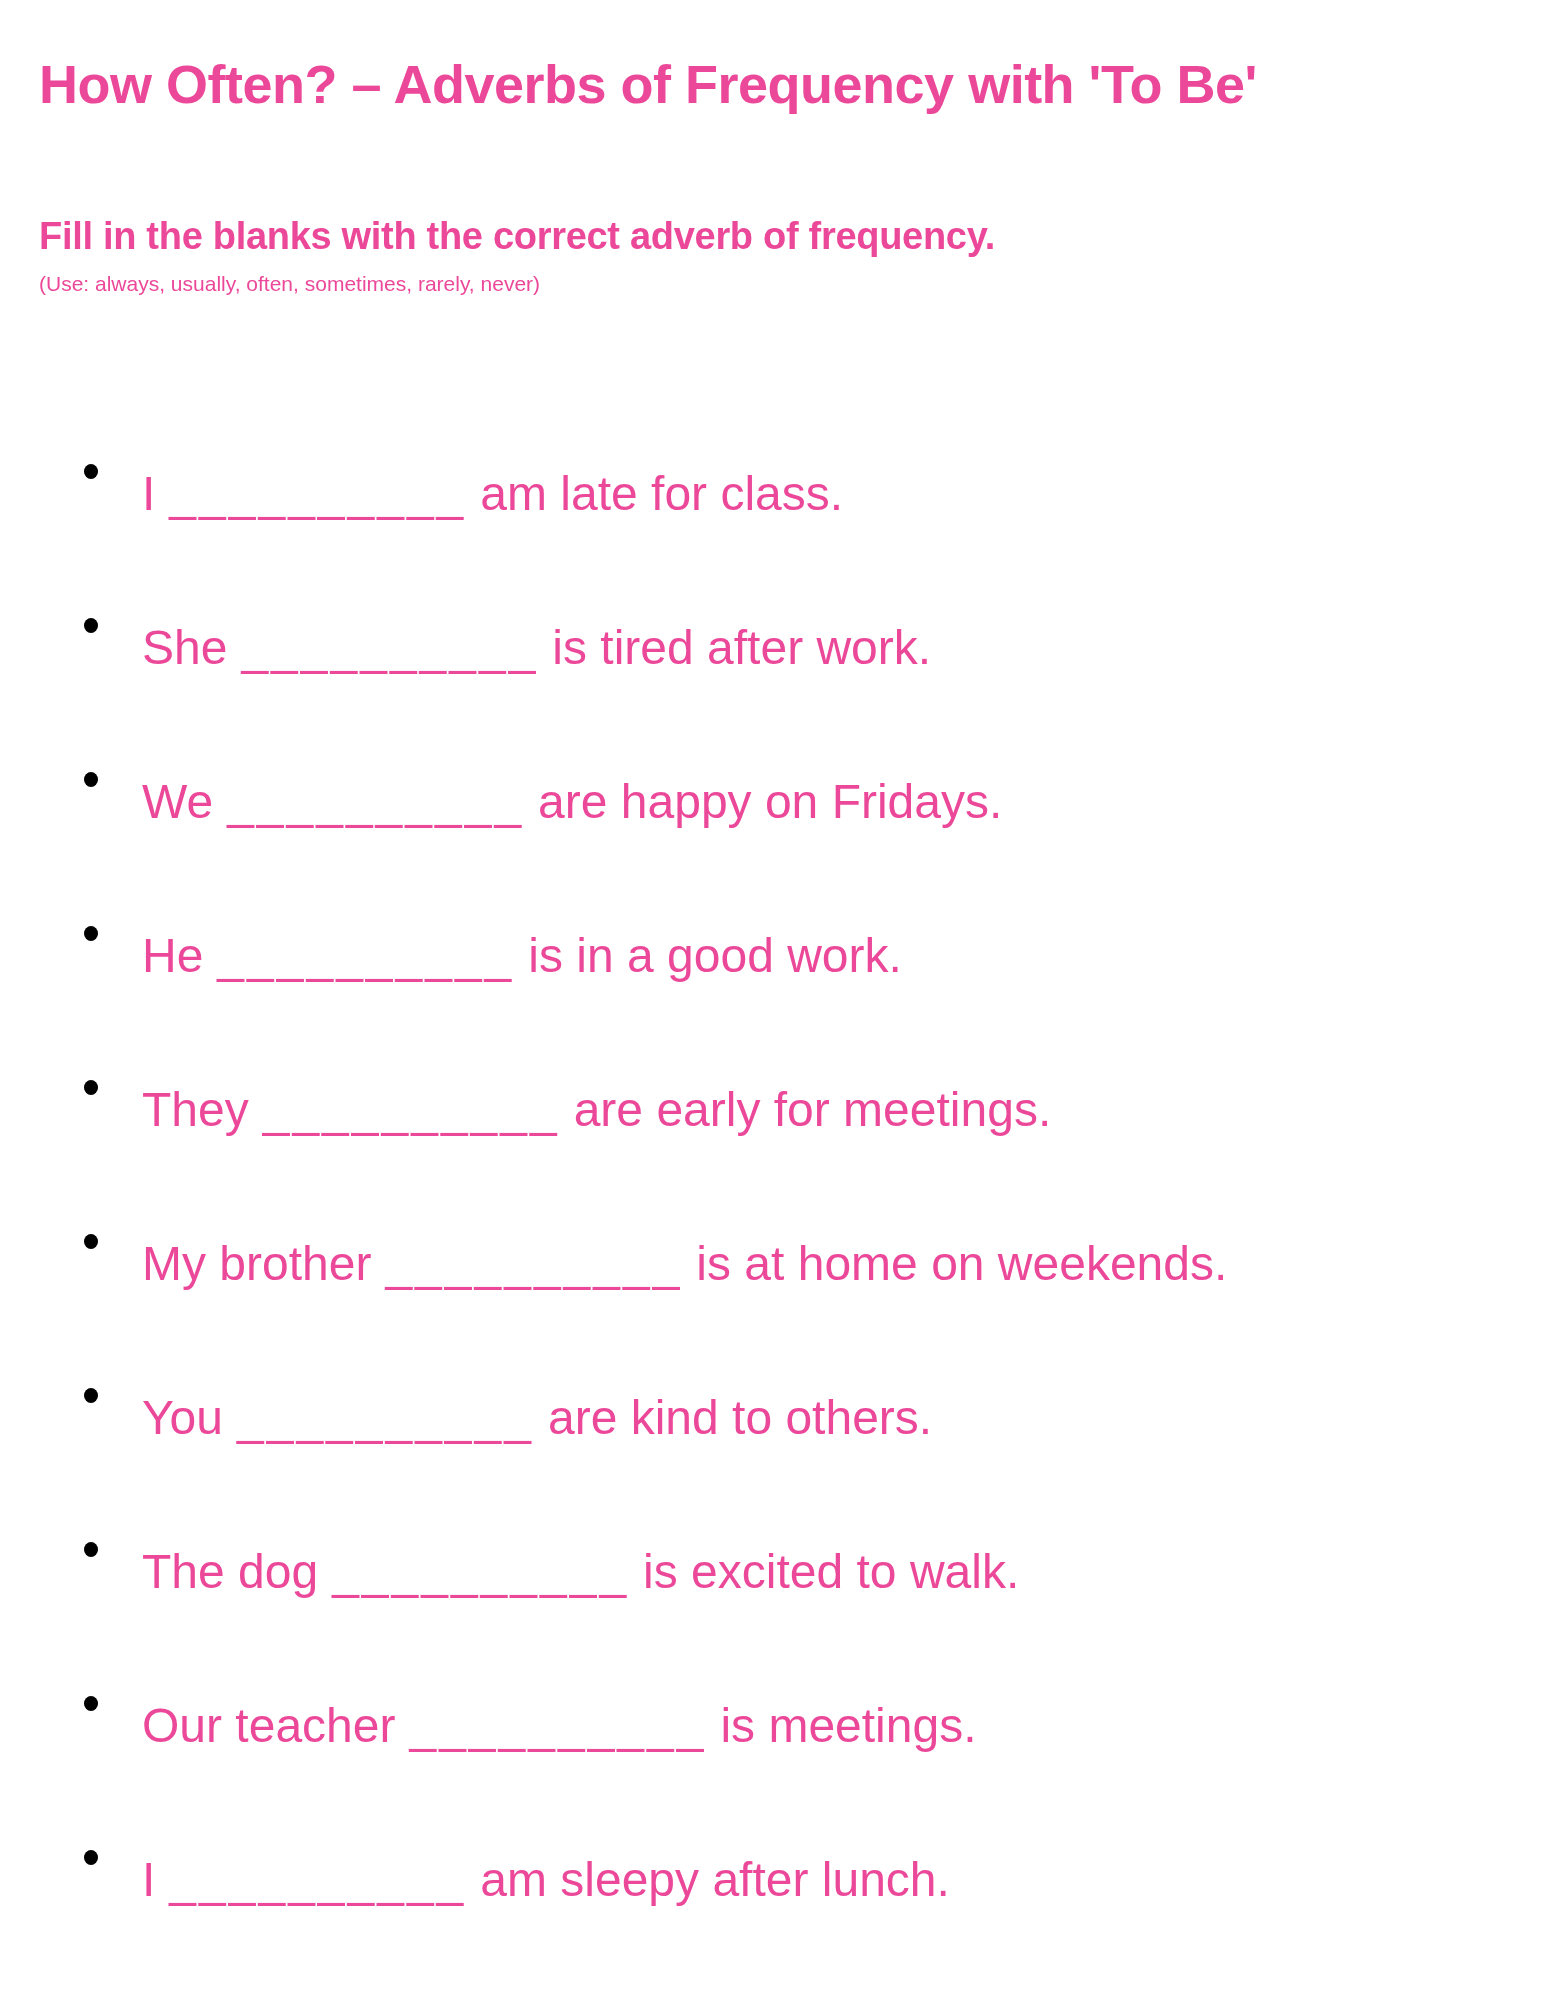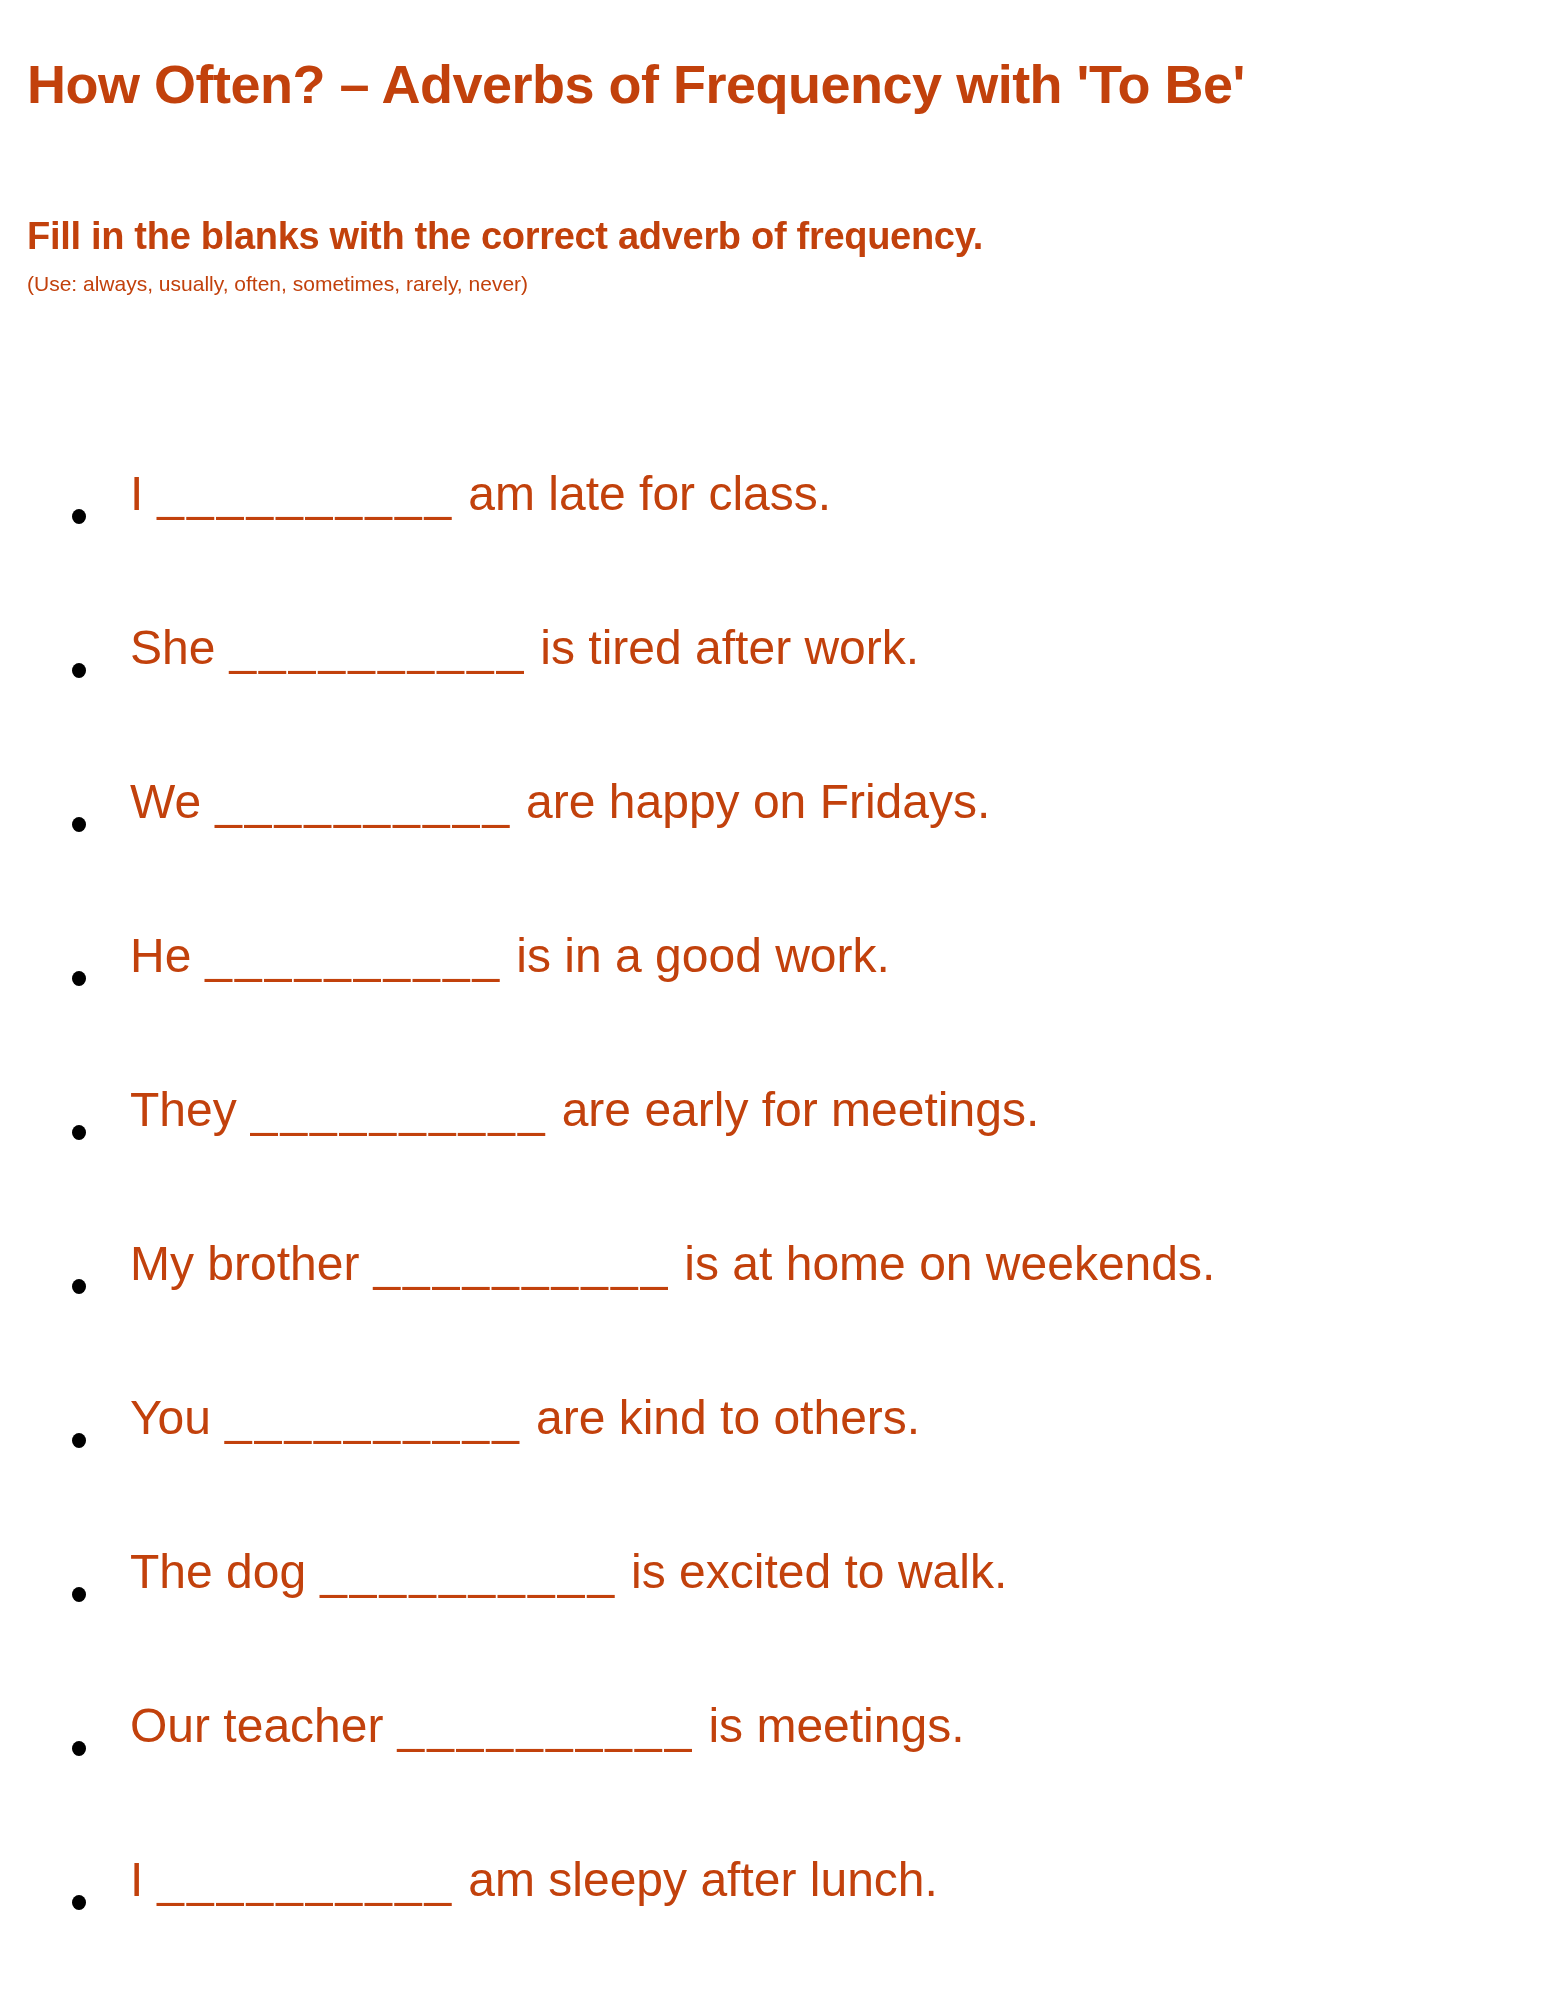--- a/index.html
+++ b/index.html
@@ -6,22 +6,22 @@
     margin: 0;
     padding: 0;
     background: #ffffff;
   }
   .page {
     position: relative;
     width: 1545px;
     height: 2000px;
     box-sizing: border-box;
     background: #ffffff;
-    color: #c2410c;
-    padding: 52px 40px 0 27px;
+    color: #ec4899;
+    padding: 52px 40px 0 39px;
     font-family: "Liberation Sans", sans-serif;
     overflow: hidden;
   }
   .title {
     margin: 0;
     font-size: 54px;
     line-height: 1.2;
     font-weight: bold;
     letter-spacing: -0.5px;
     white-space: nowrap;
@@ -37,21 +37,21 @@
     font-size: 21px;
     font-weight: normal;
   }
   .worksheet-list {
     list-style: none;
     margin: 168px 0 0 0;
     padding: 0 0 0 45px;
   }
   .item {
     display: flex;
-    align-items: flex-end;
+    align-items: flex-start;
     margin-bottom: 94px;
     font-size: 48px;
     line-height: 60px;
     font-weight: normal;
   }
   .bullet {
     flex: 0 0 auto;
     width: 14px;
     height: 15px;
     border-radius: 50%;

